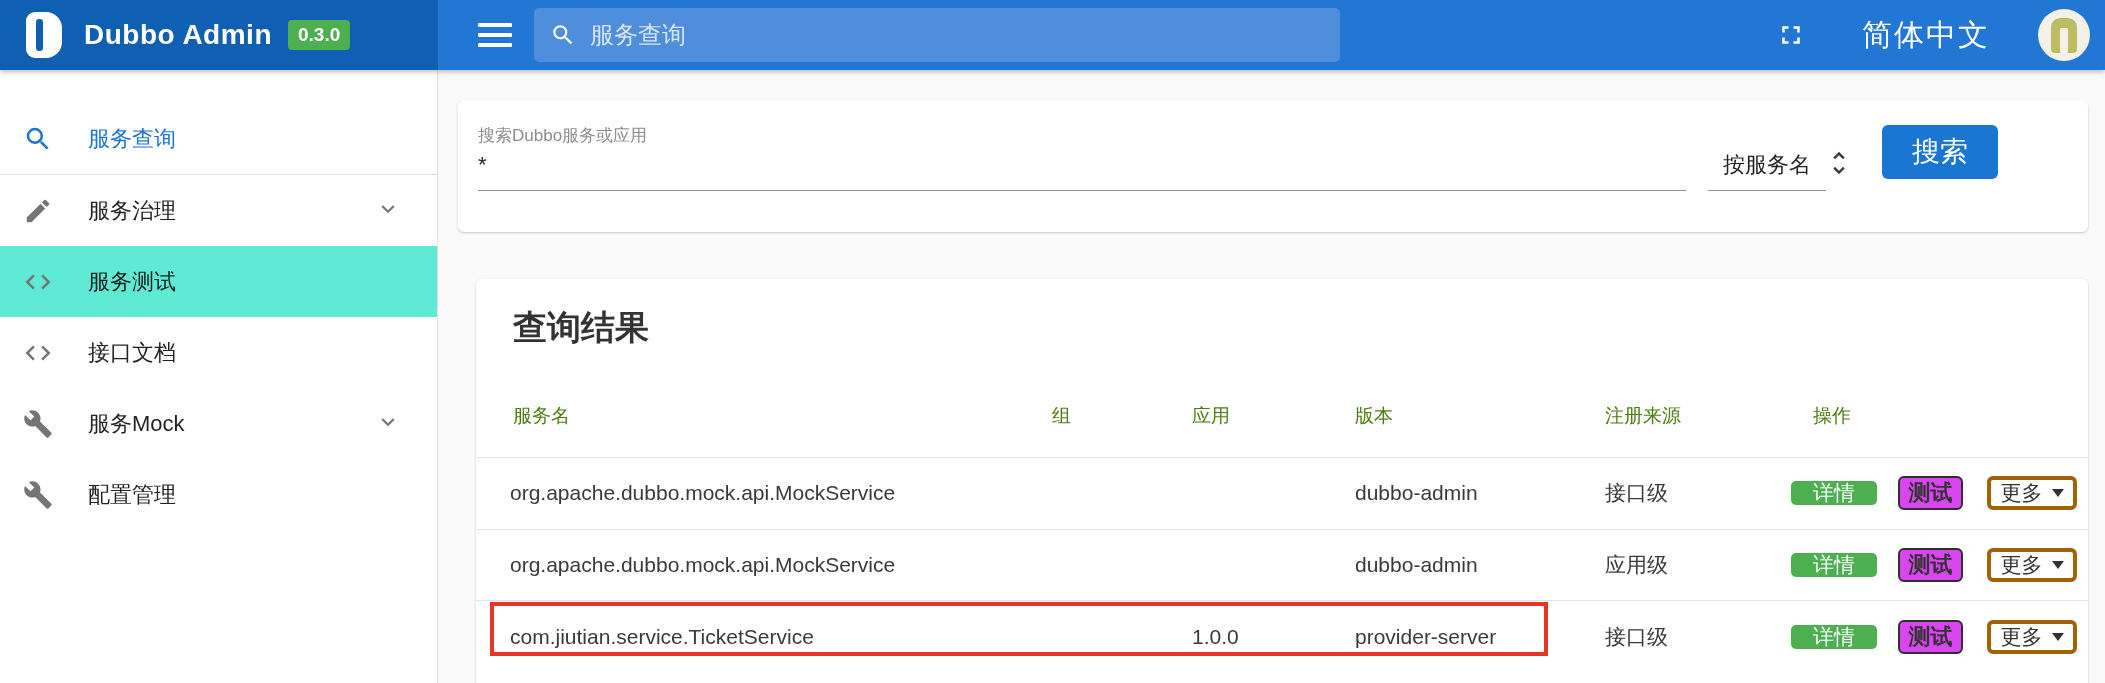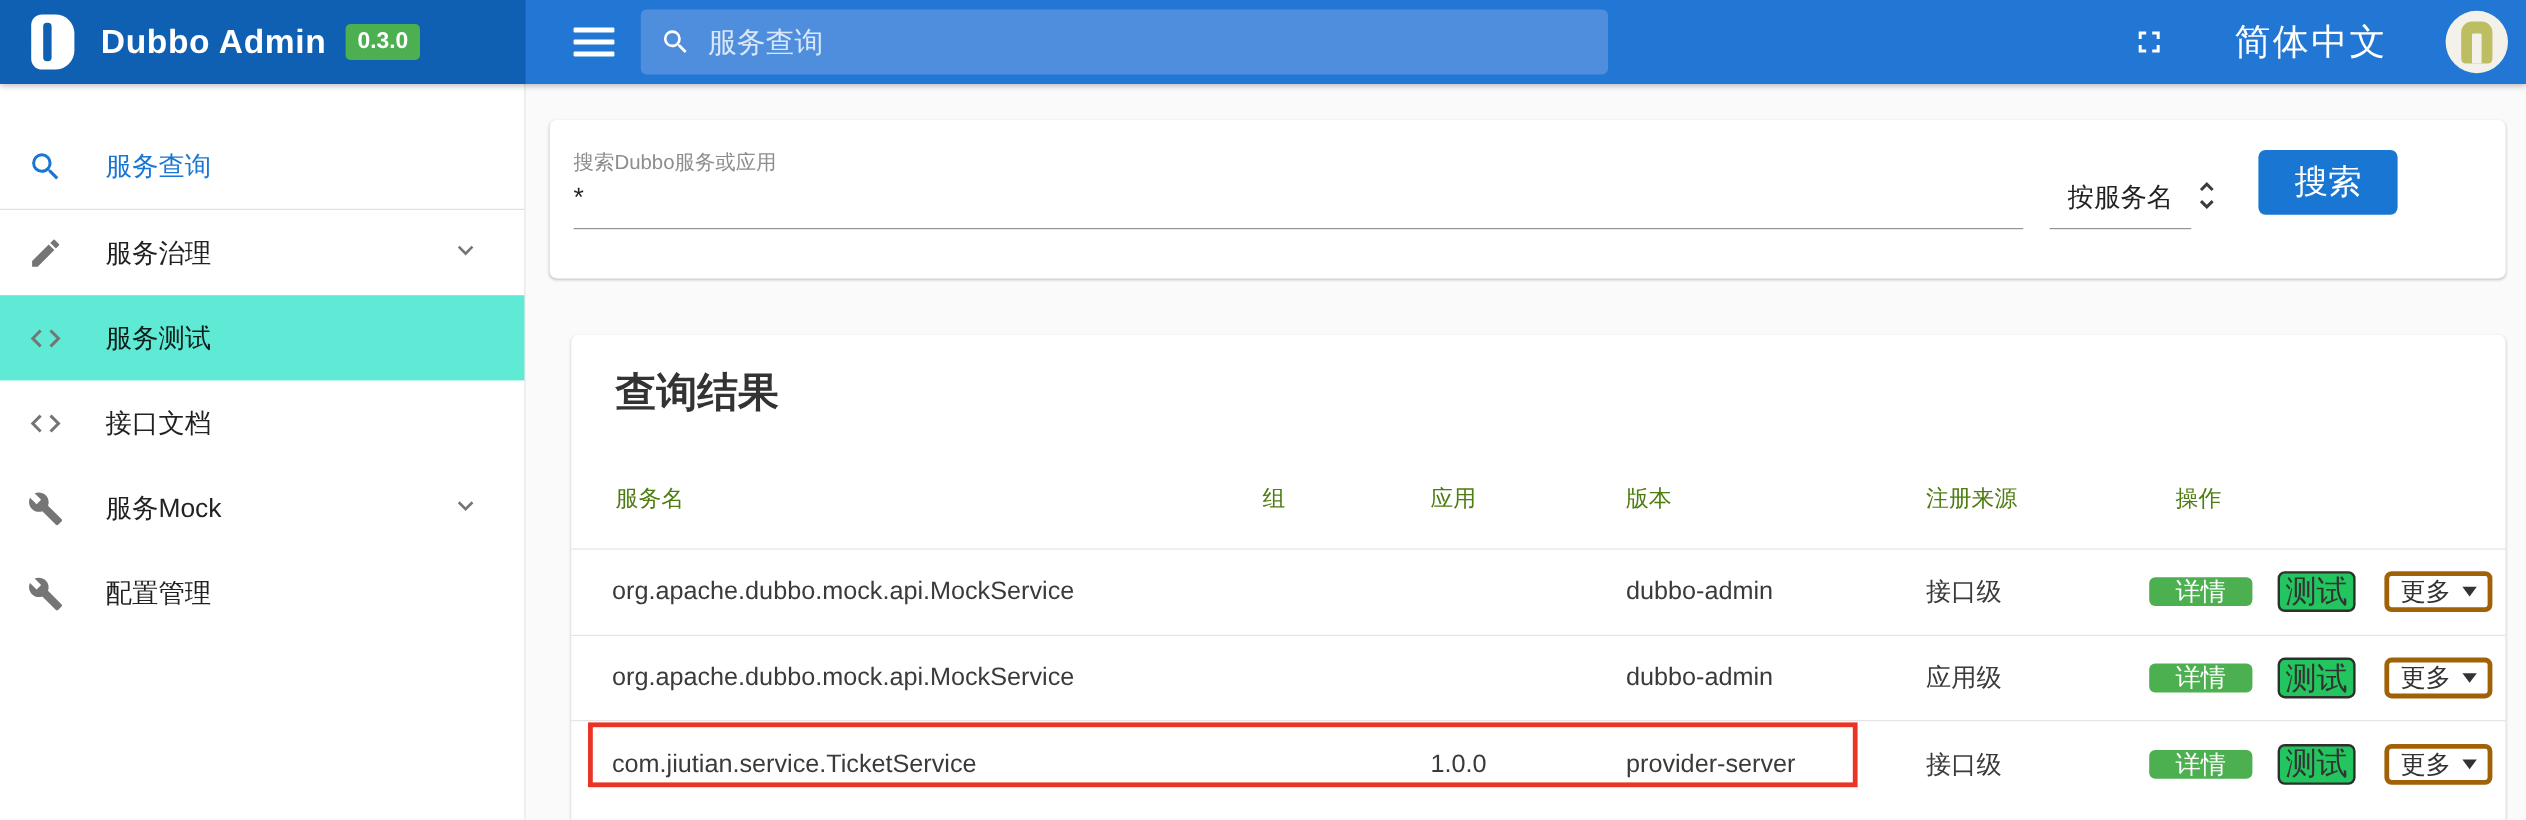--- a/index.html
+++ b/index.html
@@ -78,23 +78,23 @@
   .th { font-size:19px; color:#4d7c0f; padding-bottom:28px; }
   .th.c1 { padding-left:37px; } .th.c6 { padding-left:24px; }
   .trow { height:71.7px; align-items:center; border-top:1px solid #e4e4e4;
     font-size:21px; color:#3a3a3a; }
   .trow:last-child { border-bottom:1px solid #e4e4e4; }
   .td.c1 { padding-left:34px; }
   .td-actions { display:flex; align-items:center; }
   .btn-detail { margin-left:2px; width:86px; height:24px; background:#4caf50; color:#fff;
     font-size:21px; border:none; border-radius:5px; display:flex; align-items:center;
     justify-content:center; cursor:pointer; }
-  .btn-test { margin-left:21px; width:65px; height:34px; background:#22c55e; color:#333;
-    font-size:26px; border:2px solid #2f2f2f; border-radius:6px; display:flex;
-    align-items:center; justify-content:center; cursor:pointer; }
+  .btn-test { margin-left:21px; width:65px; height:34px; background:#d946ef; color:#333;
+    font-size:22px; border:2px solid #2f2f2f; border-radius:6px; display:flex;
+    align-items:center; justify-content:center; cursor:pointer;font-weight:bold; }
   .btn-more { margin-left:24px; width:90px; height:34px; background:#fff; color:#333;
     font-size:21px; border:4px solid #a16207; border-radius:6px; display:flex;
     align-items:center; justify-content:center; gap:9px; cursor:pointer; }
   .caret { width:0; height:0; border-left:6px solid transparent;
     border-right:6px solid transparent; border-top:8px solid #333; }
   .red-box { position:absolute; left:14px; top:323px; width:1058px; height:54px;
     border:4px solid #ea3426; pointer-events:none; }
 </style>
 </head>
 <body>

